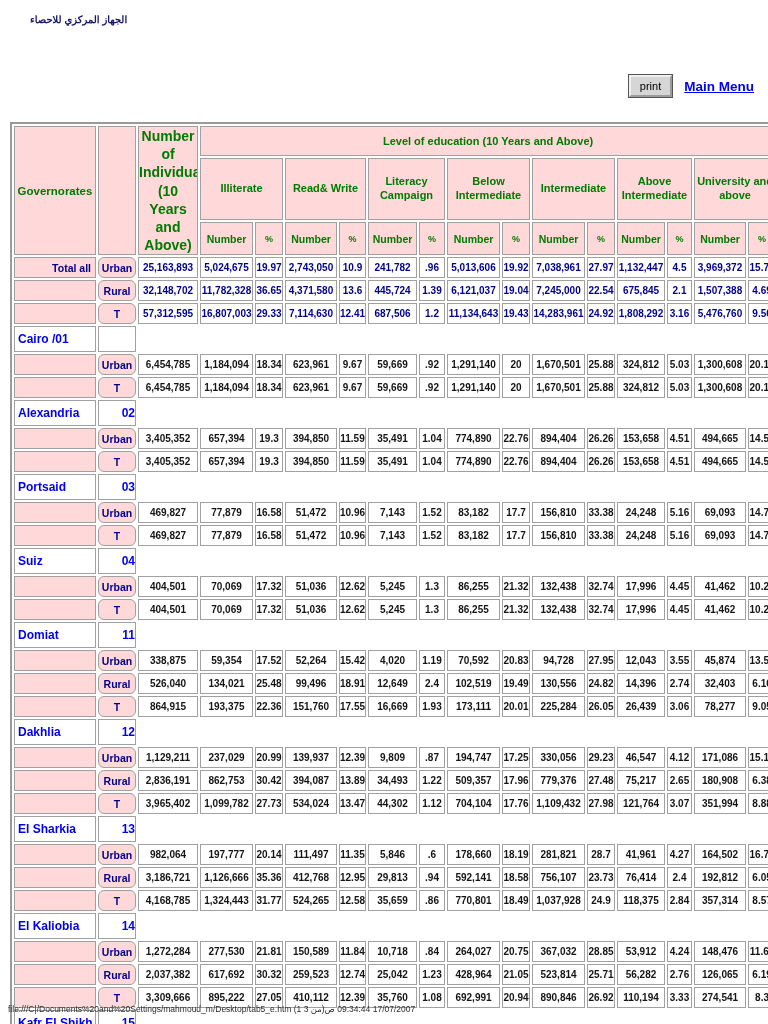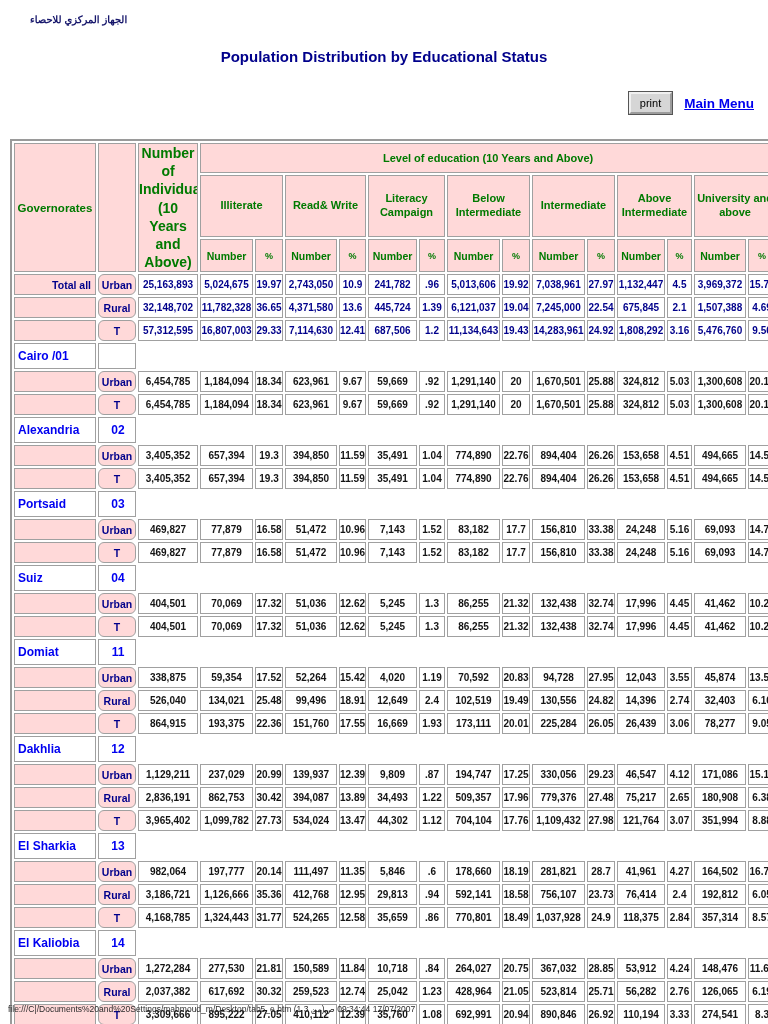--- a/index.html
+++ b/index.html
@@ -36,33 +36,32 @@
 
   td.lbl { background:#ffd9d9; height:21px; }
   td.total-lbl { color:#00008b; font-size:10.5px; text-align:right; padding-right:4px; }
   td.urt { background:#ffd9d9; color:#00008b; font-size:10.5px; text-align:center;
     vertical-align:middle;border-radius:6px; }
   td.num { background:#fff; color:#141414; font-size:10px; text-align:center;
     vertical-align:middle; white-space:nowrap; }
   tr.total-sec td.num { color:#00008b; }
   td.gov-name { background:#fff; color:#0000f0; font-size:12px; text-align:left;
     padding-left:3px; height:26px; vertical-align:middle; white-space:nowrap; }
-  td.gov-code { background:#fff; color:#0000f0; font-size:12px; text-align:center;
+  td.gov-code { background:#fff; color:#0000f0; font-size:12px; text-align:right;
     padding-left:2px; vertical-align:middle; }
   td.gov-blank { border:none; background:#fff; }
 
   .footer-line { position:absolute; left:8px; bottom:10px; font-size:8.5px; color:#2b2b2b; }
 </style>
 </head>
 <body>
 
 <div class="arabic-header">الجهاز المركزي للاحصاء</div>
 
 <div class="titles">
-  <div class="main-title">Population Distribution by Educational Status</div>
 </div>
 
 <div class="toolbar">
   <button class="print-btn">print</button>
   <a class="main-menu">Main Menu</a>
 </div>
 
 <table class="census">
   <colgroup>
     <col style="width:82px">

